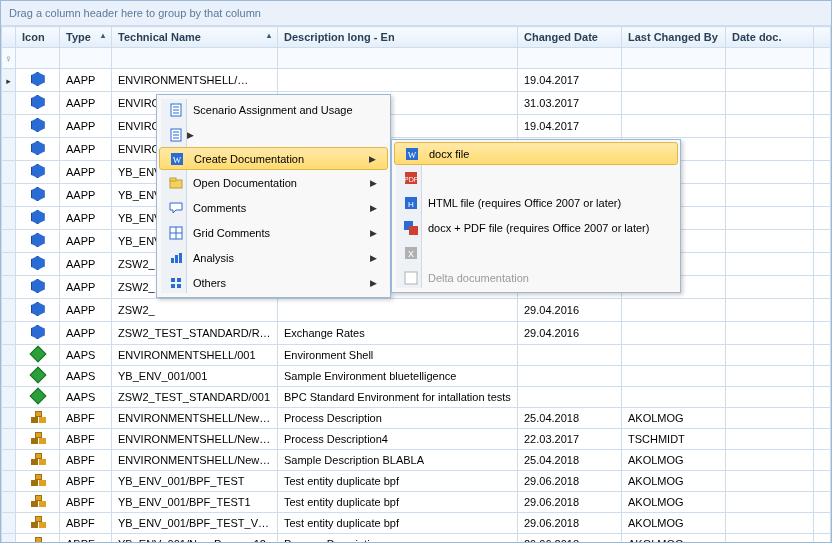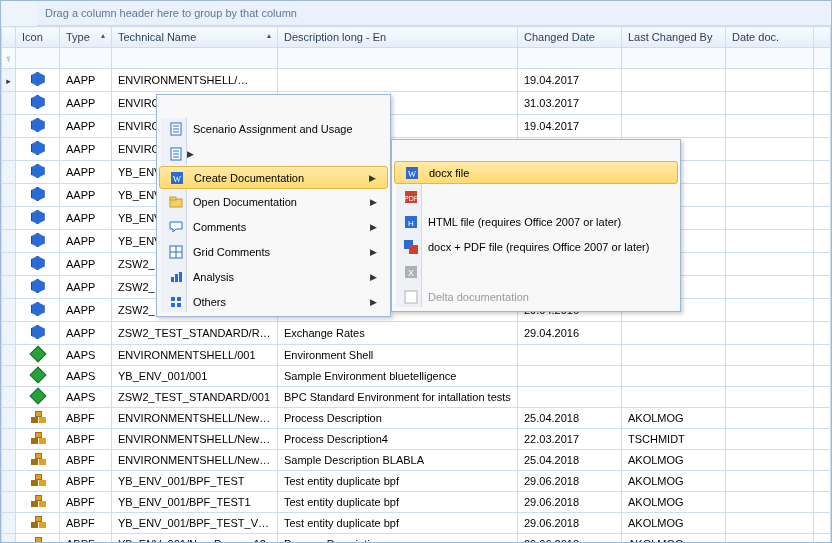--- a/index.html
+++ b/index.html
@@ -12,41 +12,40 @@
     height: 543px;
     overflow: hidden;
     border: 1px solid #9cb8d8;
     position: relative;
   }
   .group-bar {
     padding: 6px 8px;
     color: #5a7a9a;
     background: #eaf1fa;
     border-bottom: 1px solid #cdddee;
-    margin-left: 36px;
   }
   .grid {
     width: 100%;
     border-collapse: collapse;
     table-layout: fixed;
   }
   .grid th, .grid td {
     border: 1px solid #cdddee;
     padding: 3px 6px;
     text-align: left;
     white-space: nowrap;
     overflow: hidden;
     text-overflow: ellipsis;
     height: 21px;
     vertical-align: middle;
   }
   .grid th {
     background: linear-gradient(#f7fbff,#e4eef9);
     color: #2a3f55;
-    font-weight: normal;
+    font-weight: bold;
     cursor: pointer;
     position: relative;
   }
   .grid td {
     background: #fff;
   }
   .col-handle { width:14px; padding:0; }
   .col-icon { width:44px; }
   .col-type { width:52px; }
   .col-tech { width:166px; }
@@ -96,21 +95,21 @@
   .mrow .mi { width:22px; text-align:center; flex:0 0 22px; }
   .mrow .mt { flex:1 1 auto; padding:0 6px; }
   .mrow .ma { flex:0 0 12px; font-size:9px; color:#333; }
   .mrow.hl { background: linear-gradient(#ffe9a8,#ffdb70); border:1px solid #e0b84a; border-radius:3px; height:23px;}
   .mrow.disabled { color:#9a9a9a; }
   .mi svg { vertical-align:middle; }
   .iconbar { position:absolute; left:2px; top:2px; bottom:2px; width:26px;
              background:#eef2f6; border-right:1px solid #d0dae6; z-index:-1;}
   .menu .iconbar, .submenu .iconbar { z-index:0; }
   .menu .mrow, .submenu .mrow { position:relative; z-index:1; }
-  .menu-inner, .submenu-inner{position:relative;margin-top:19px;}
+  .menu-inner, .submenu-inner{position:relative;}
 </style>
 </head>
 <body>
 
 <div class="group-bar">
   <span>Drag a column header here to group by that column</span>
 </div>
 
 <table class="grid">
   <colgroup>

